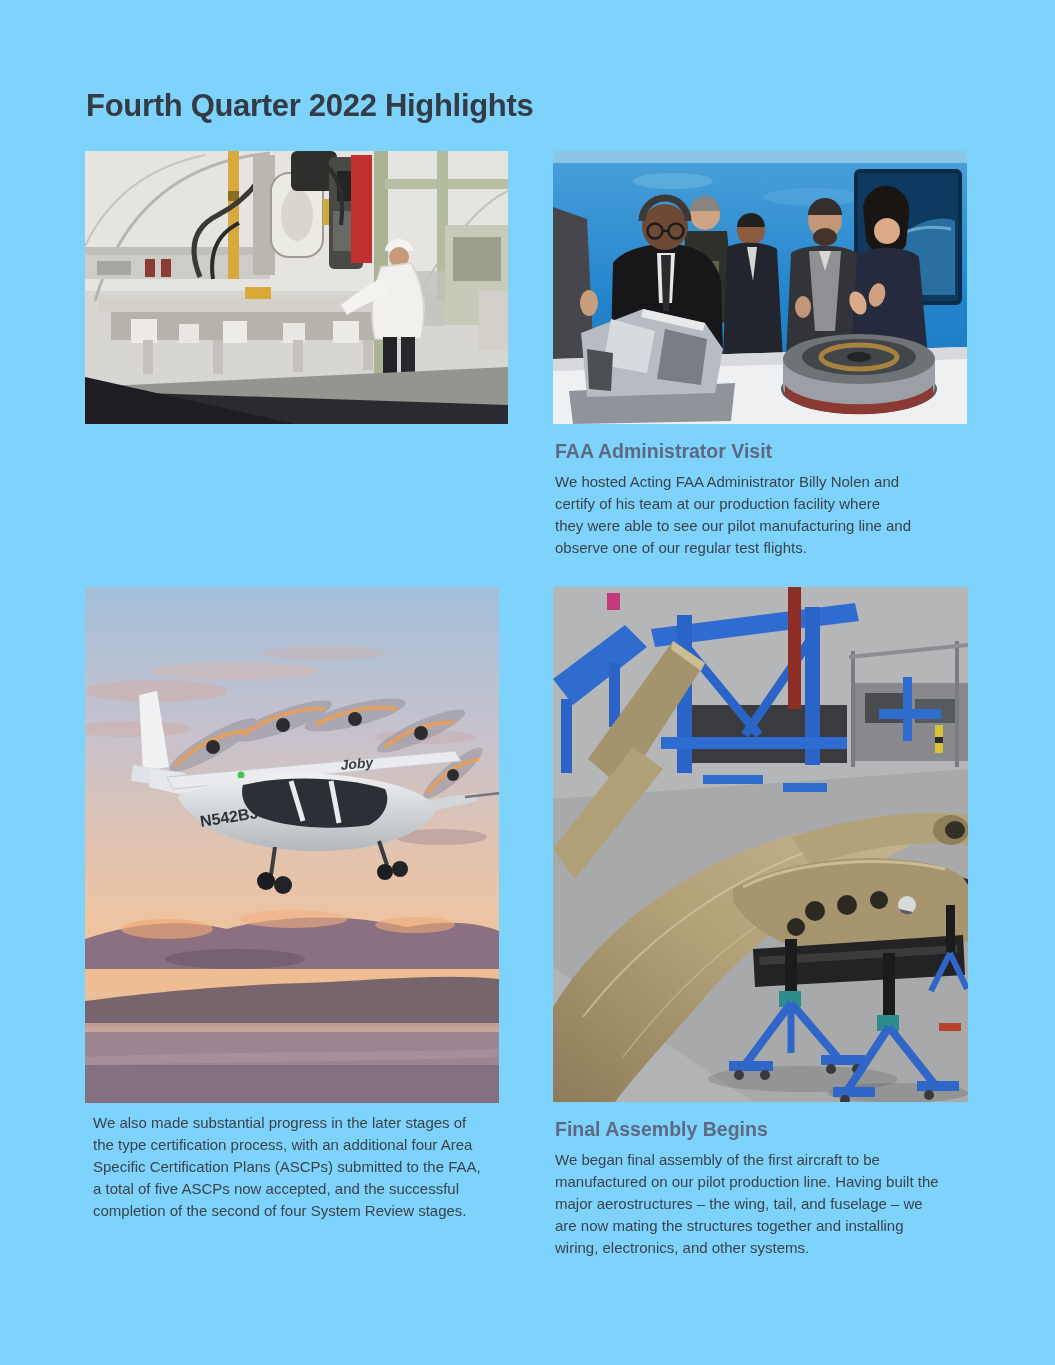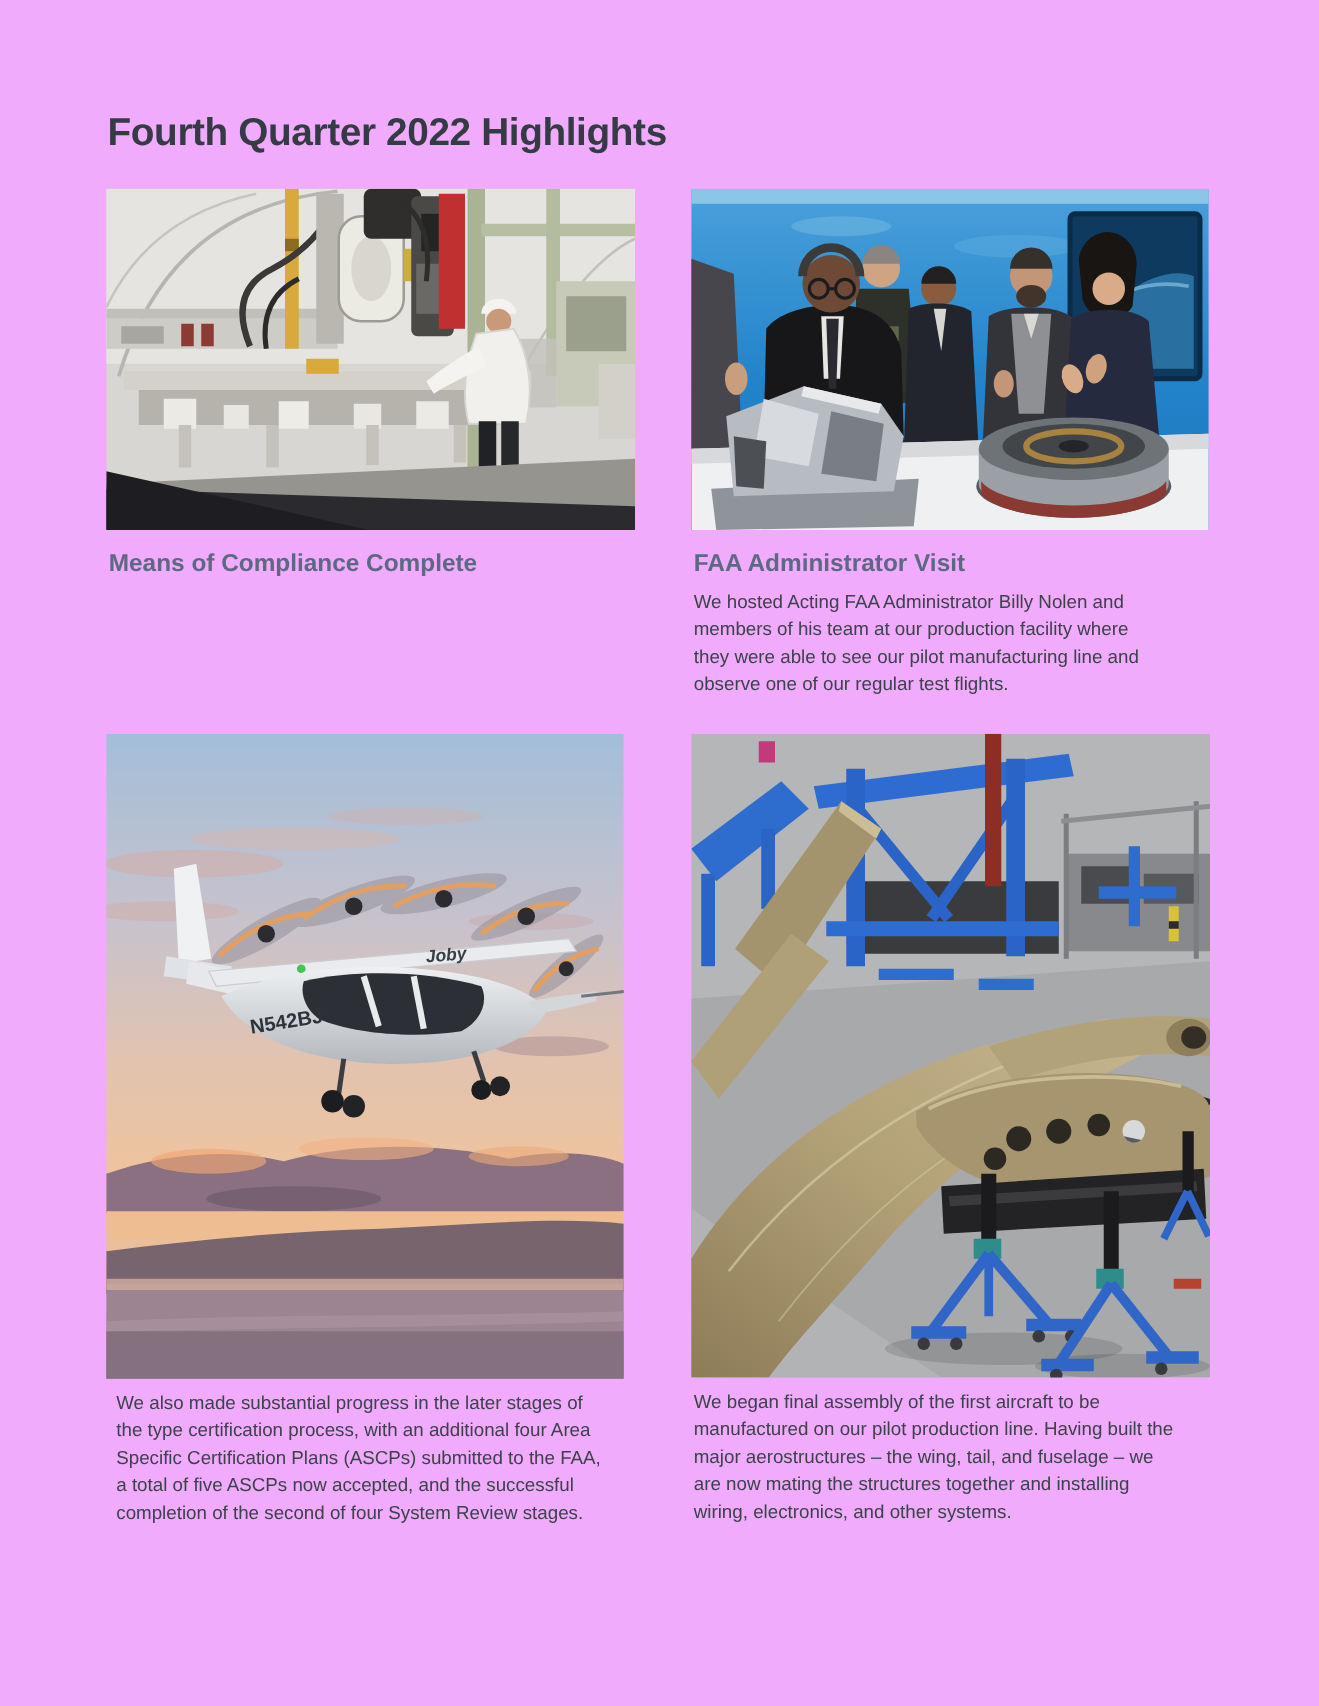--- a/index.html
+++ b/index.html
@@ -1,21 +1,21 @@
 <!DOCTYPE html>
 <html><head>
 <meta charset="utf-8">
 <style>
   html,body { margin:0; padding:0; background:#ffffff; }
   body {
     width:1055px; height:1365px;
     font-family:"Liberation Sans", sans-serif;
     -webkit-font-smoothing:antialiased;
   }
-  .page { position:relative; width:1055px; height:1365px; overflow:hidden; background:#f0abfc; }
+  .page { position:relative; width:1055px; height:1365px; overflow:hidden; background:#7dd3fc; }
   .page-title {
     margin:89px 0 0 86px;
     font-size:31px; line-height:1.08; font-weight:700;
     letter-spacing:-0.3px; color:#343b44;
   }
   .grid {
     display:grid;
     grid-template-columns:423px 414px;
     column-gap:45px;
     margin:29px 0 0 85px;
@@ -111,21 +111,20 @@
             <rect x="316" y="186" width="14" height="42" fill="#27282b"></rect>
             <rect x="293" y="228" width="19" height="8" fill="#141416"></rect>
             <rect x="314" y="226" width="19" height="8" fill="#141416"></rect>
           </g>
 
           <path d="M0,236 L423,216 L423,273 L0,273 Z" fill="#96948e"></path>
           <path d="M0,240 L423,254 L423,273 L0,273 Z" fill="#2b2b2f"></path>
           <path d="M0,226 L210,273 L0,273 Z" fill="#1e1e22"></path>
         </svg>
       </figure>
-      <h2 class="card-heading">Means of Compliance Complete</h2>
     </section>
 
     <section class="card row1">
       <figure class="photo">
         <svg width="414" height="273" viewBox="0 0 414 273" role="img">
           <defs>
             <linearGradient id="fbg" x1="0" y1="0" x2="0" y2="1">
               <stop offset="0" stop-color="#4aa0da"></stop>
               <stop offset="0.55" stop-color="#2384cb"></stop>
               <stop offset="1" stop-color="#1c74b8"></stop>
@@ -201,21 +200,21 @@
             <path d="M232,234 L232,244 A76,25 0 0 0 380,244 L380,234 A76,25 0 0 1 232,234 Z" fill="#8a3a33"></path>
             <ellipse cx="306" cy="208" rx="76" ry="25" fill="#6e7378"></ellipse>
             <ellipse cx="306" cy="206" rx="57" ry="18" fill="#42464b"></ellipse>
             <ellipse cx="306" cy="206" rx="38" ry="12" fill="none" stroke="#a8823f" stroke-width="5"></ellipse>
             <ellipse cx="306" cy="206" rx="12" ry="5" fill="#23252a"></ellipse>
           </g>
         </svg>
       </figure>
       <h2 class="card-heading">FAA Administrator Visit</h2>
       <p class="card-body">We hosted Acting FAA Administrator Billy Nolen and
-members of his team at our production facility where
+certify of his team at our production facility where
 they were able to see our pilot manufacturing line and
 observe one of our regular test flights.</p>
     </section>
 
     <section class="card indent">
       <figure class="photo">
         <svg width="414" height="516" viewBox="0 0 414 516" role="img">
           <defs>
             <linearGradient id="sky" x1="0" y1="0" x2="0" y2="1">
               <stop offset="0" stop-color="#a3bed9"></stop>
@@ -407,20 +406,21 @@
             <circle cx="376" cy="508" r="5" fill="#3a3a3e"></circle>
             <rect x="386" y="436" width="22" height="8" fill="#b5432e"></rect>
           </g>
           <g>
             <rect x="393" y="318" width="9" height="50" fill="#1b1b1d"></rect>
             <line x1="397" y1="366" x2="378" y2="404" stroke="#2f66c8" stroke-width="6"></line>
             <line x1="397" y1="366" x2="414" y2="402" stroke="#2f66c8" stroke-width="6"></line>
           </g>
         </svg>
       </figure>
+      <h2 class="card-heading">Final Assembly Begins</h2>
       <p class="card-body">We began final assembly of the first aircraft to be
 manufactured on our pilot production line. Having built the
 major aerostructures – the wing, tail, and fuselage – we
 are now mating the structures together and installing
 wiring, electronics, and other systems.</p>
     </section>
 
   </div>
 </div>
 

